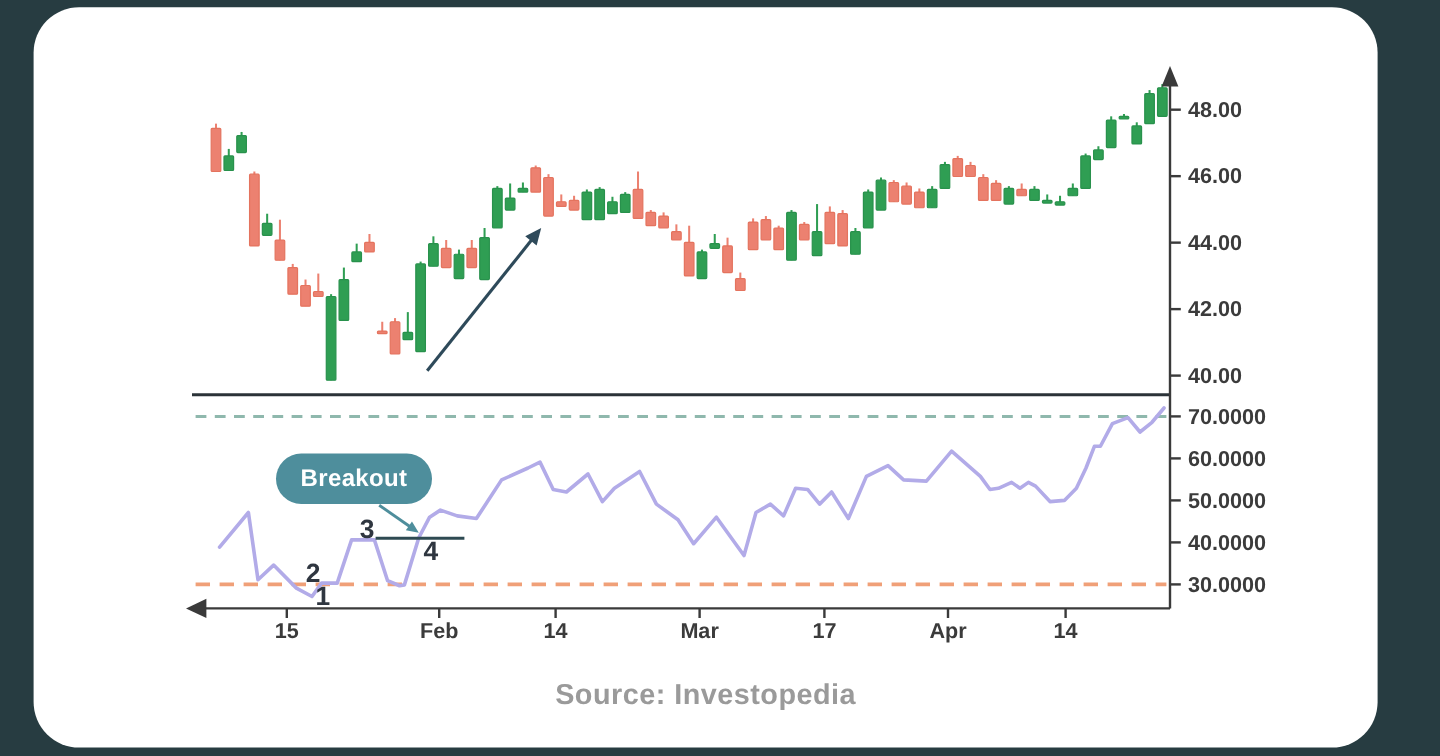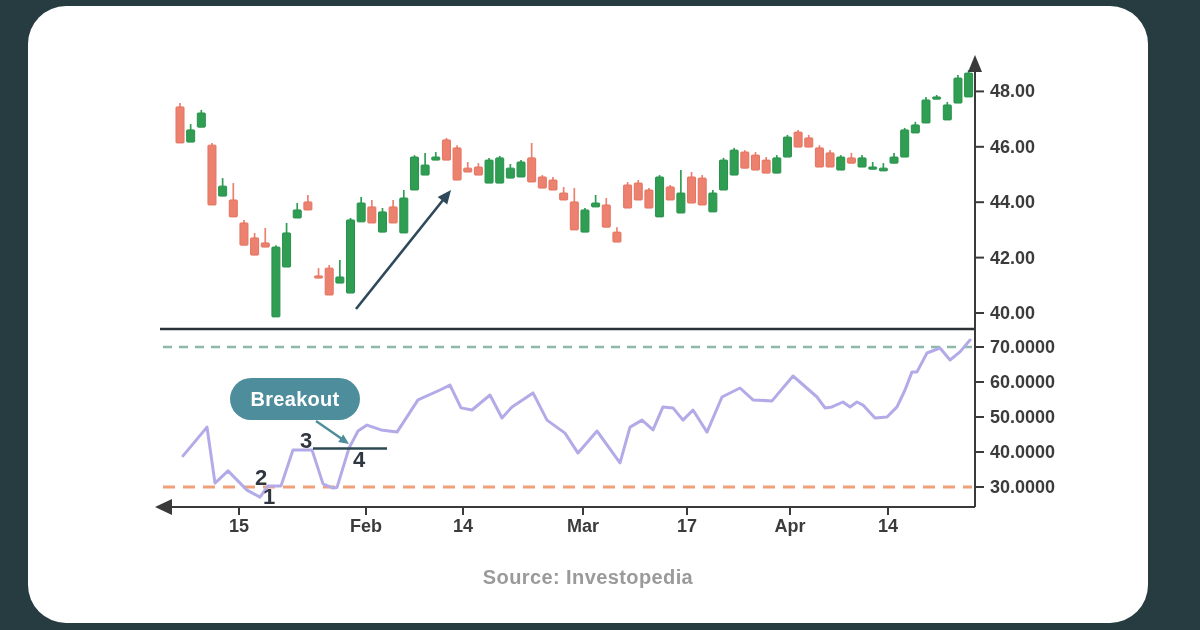--- a/index.html
+++ b/index.html
@@ -20,21 +20,21 @@
     display:flex; align-items:center; justify-content:center;
     color:#ffffff; font-weight:bold; font-size:20px; letter-spacing:.3px;
   }
   #numbers { position:absolute; left:0; top:0; width:1200px; height:630px; pointer-events:none; }
   .annot-num {
     position:absolute; transform:translate(-50%,-50%);
     font-weight:bold; font-size:22px; color:#2f3640;
   }
   .caption {
     position:absolute; left:28px; top:566px; width:1120px; text-align:center;
-    color:#9a9a9a; font-size:20px; font-weight:600; letter-spacing:.4px;
+    color:#9a9a9a; font-size:24px; font-weight:600; letter-spacing:.4px;
   }
 </style>
 </head>
 <body>
 
 <div class="stage" style="background: rgb(39, 60, 65);">
   <div class="card" style="background: rgb(255, 255, 255);"></div>
 
   <svg class="chart" id="chart" viewBox="0 0 1200 630">
     <g id="g-levels">

